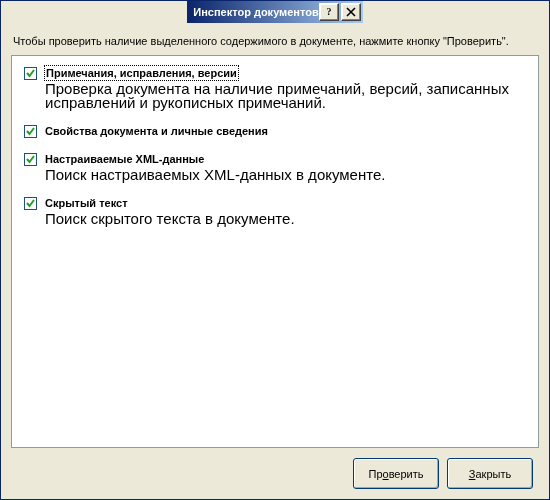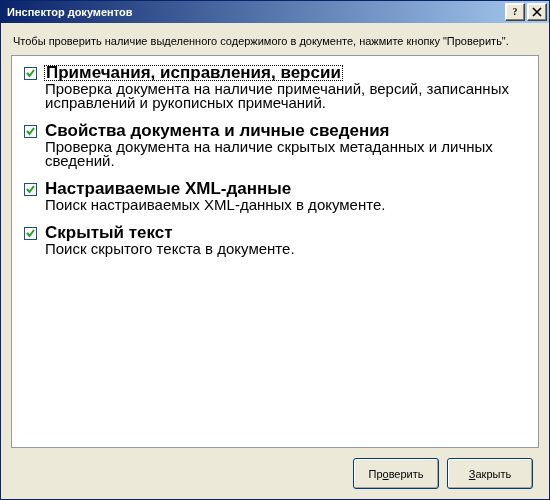--- a/index.html
+++ b/index.html
@@ -14,20 +14,21 @@
     color: #000;
   }
   .window {
     box-sizing: border-box;
     width: 550px;
     height: 500px;
     border: 1px solid #0A246A;
     background: #ECE9D8;
     display: flex;
     flex-direction: column;
+    align-items: center;
   }
   .titlebar {
     background: linear-gradient(to right, #0A246A, #A6CAF0);
     color: #fff;
     display: flex;
     align-items: center;
     height: 22px;
     padding: 0 2px 0 6px;
   }
   .titlebar-title {
@@ -100,21 +101,21 @@
   .chk.checked svg {
     position: absolute;
     left: 0;
     top: 0;
   }
   .item-text {
     flex: 1;
   }
   .item-title {
     font-weight: bold;
-    font-size: 17px;
+    font-size: 11px;
     line-height: 14px;
     display: inline-block;
   }
   .item-title.focused {
     outline: 1px dotted #000;
     outline-offset: 0;
     padding: 0 1px;
   }
   .item-desc {
     margin-top: 2px;
@@ -177,21 +178,21 @@
             </svg>
           </span>
           <div class="item-text"><span class="item-title focused">Примечания, исправления, версии</span><div class="item-desc">Проверка документа на наличие примечаний, версий, записанных исправлений и рукописных примечаний.</div></div>
         </div>
         <div class="item">
           <span class="chk checked">
             <svg width="11" height="11" viewBox="0 0 11 11">
               <path d="M2 5 L4.5 8 L9 2" stroke="#21A121" stroke-width="2" fill="none"></path>
             </svg>
           </span>
-          <div class="item-text"><span class="item-title">Свойства документа и личные сведения</span><div class="item-desc">Проверка документа на наличие скрытых метаданных и личных сведений.</div></div>
+          <div class="item-text"><span class="item-title">Свойства документа и личные сведения</span></div>
         </div>
         <div class="item">
           <span class="chk checked">
             <svg width="11" height="11" viewBox="0 0 11 11">
               <path d="M2 5 L4.5 8 L9 2" stroke="#21A121" stroke-width="2" fill="none"></path>
             </svg>
           </span>
           <div class="item-text"><span class="item-title">Настраиваемые XML-данные</span><div class="item-desc">Поиск настраиваемых XML-данных в документе.</div></div>
         </div>
         <div class="item">

